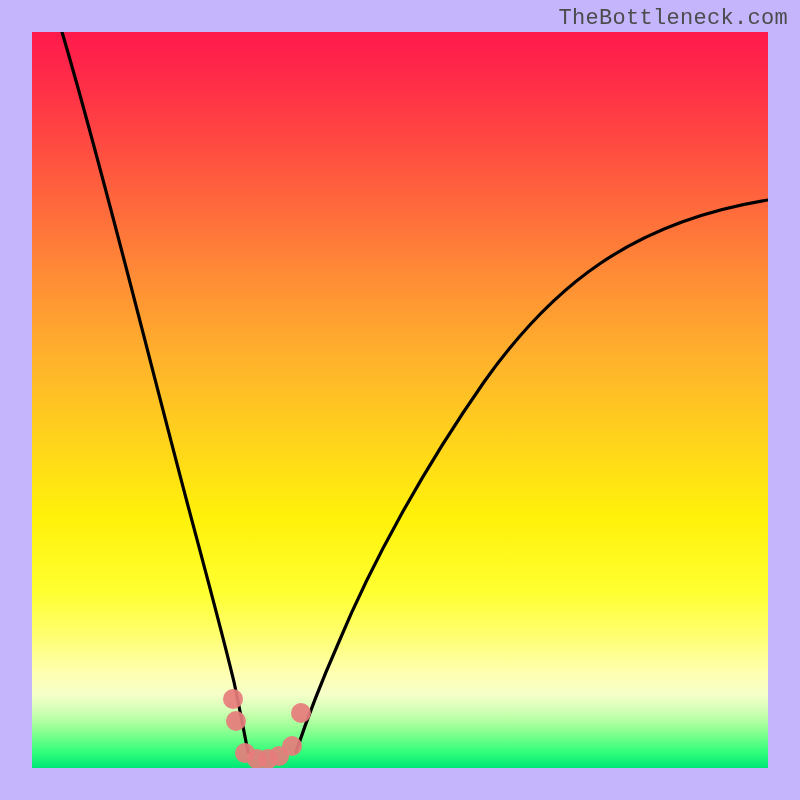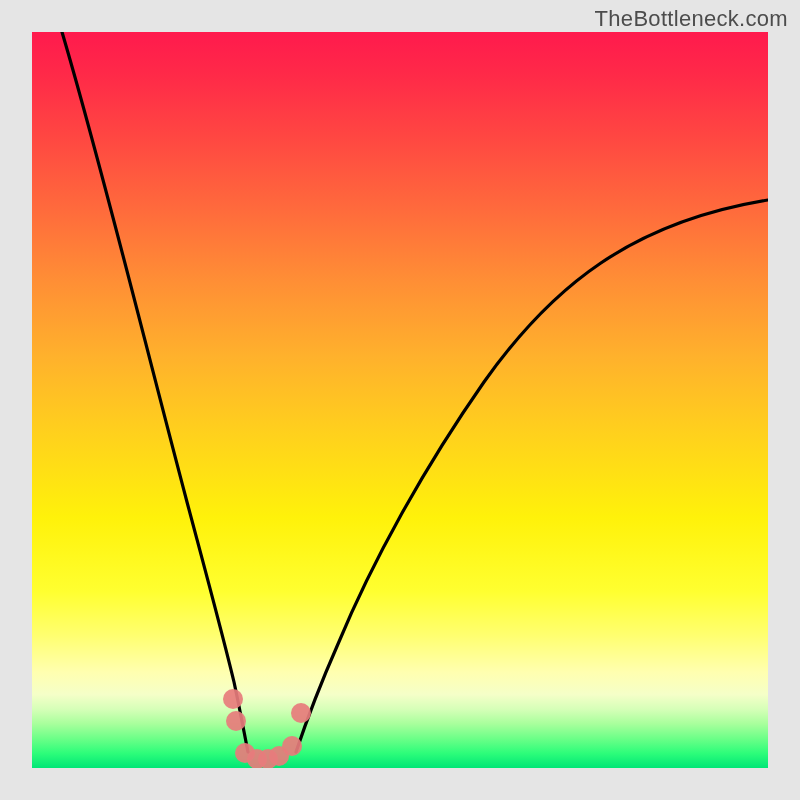--- a/index.html
+++ b/index.html
@@ -10,21 +10,22 @@
     background: #000;
     overflow: hidden;
     font-family: Arial, Helvetica, sans-serif;
   }
   .frame {
     position: absolute;
     left: 0;
     top: 0;
     width: 800px;
     height: 800px;
-    background: #e5e5e5;
+    background: #c4b5fd;
+    font-family: Liberation Mono, monospace;
   }
   .plot {
     position: absolute;
     left: 32px;
     top: 32px;
     width: 736px;
     height: 736px;
     overflow: hidden;
   }
   .gradient {

